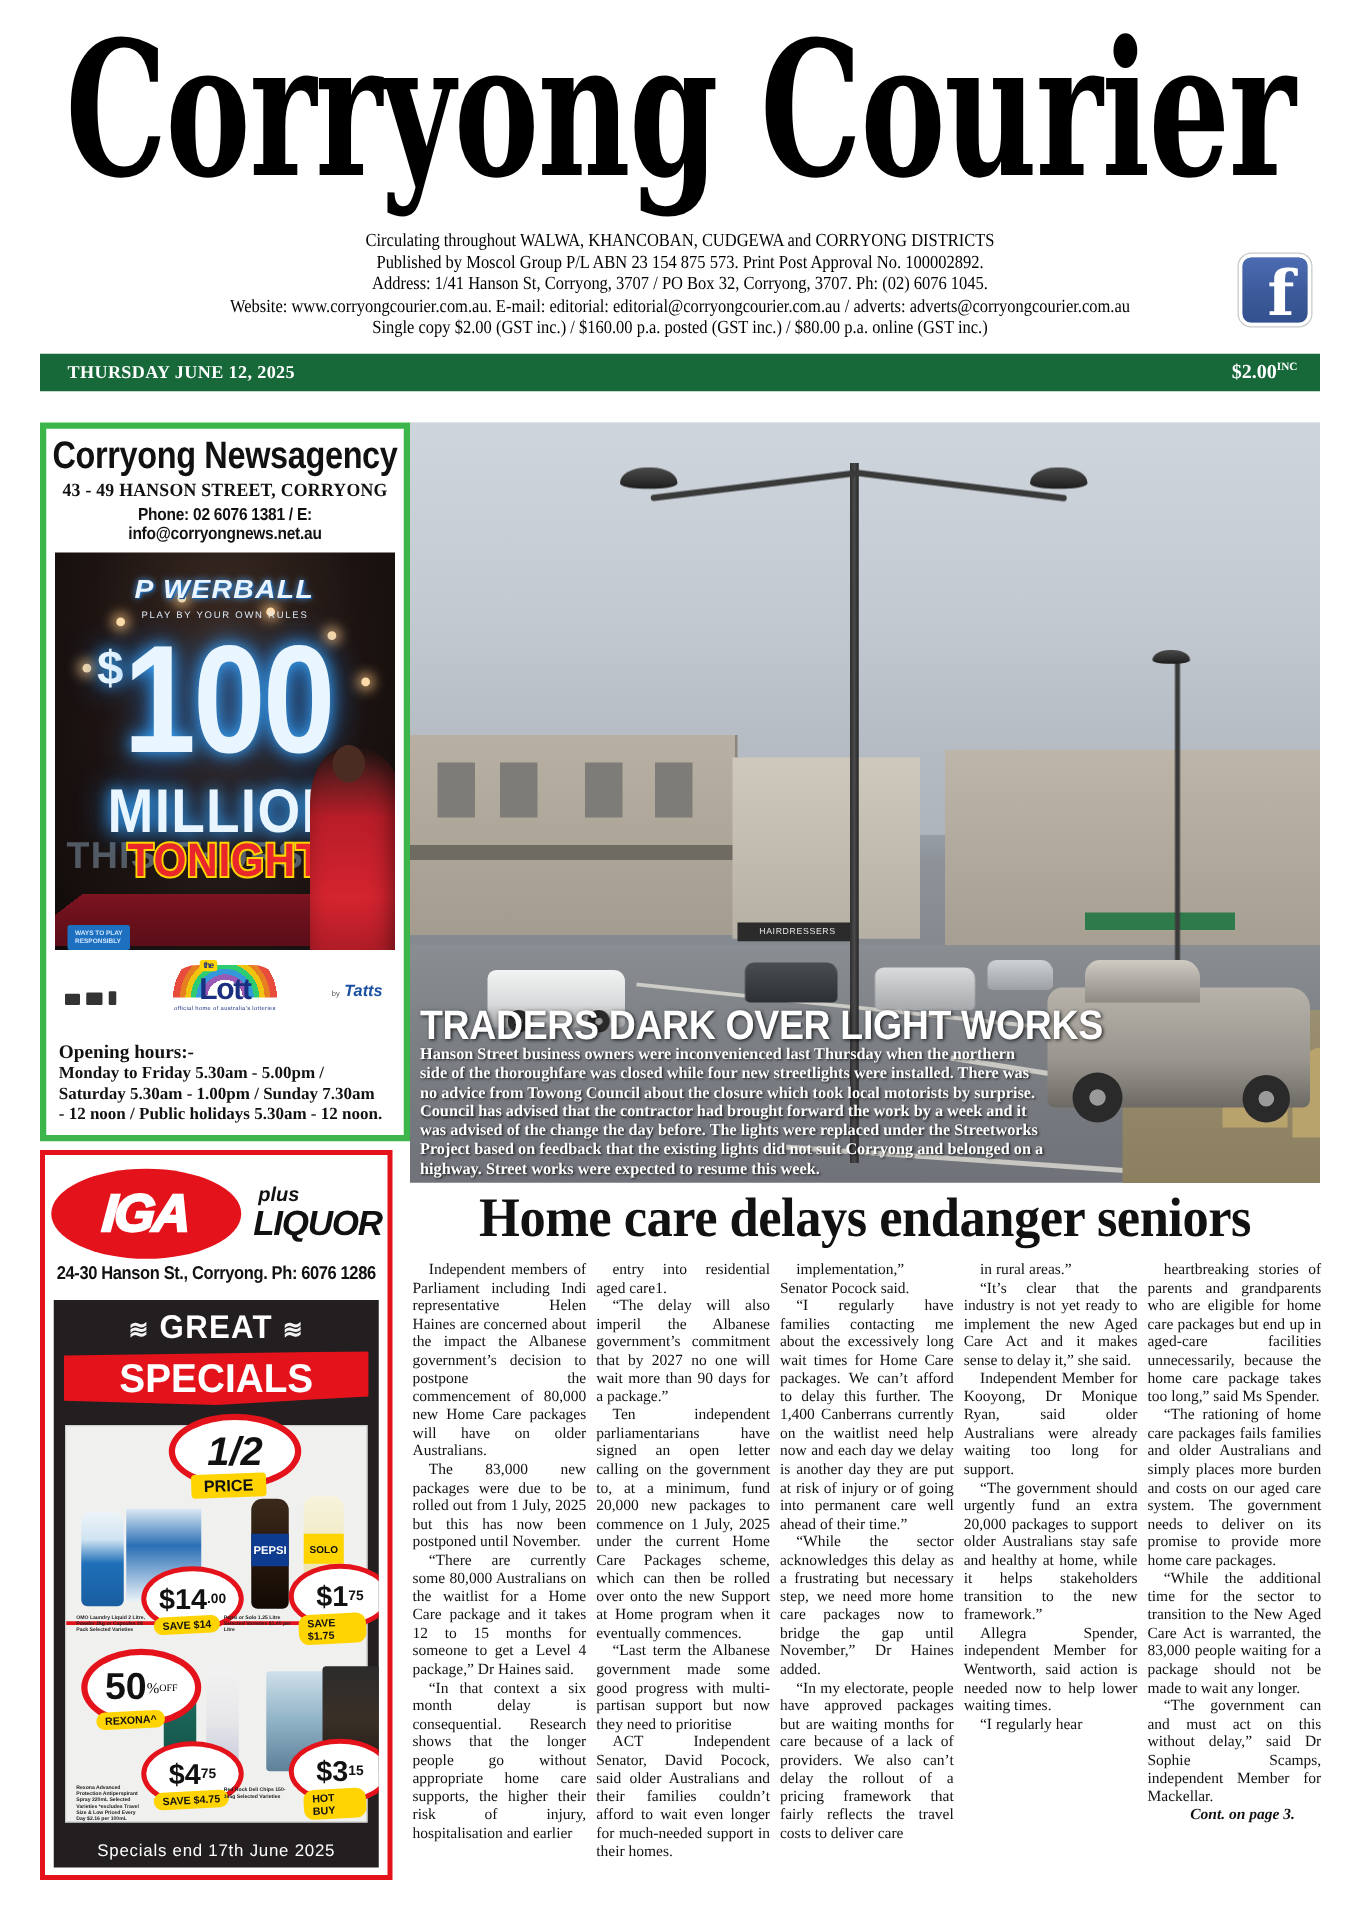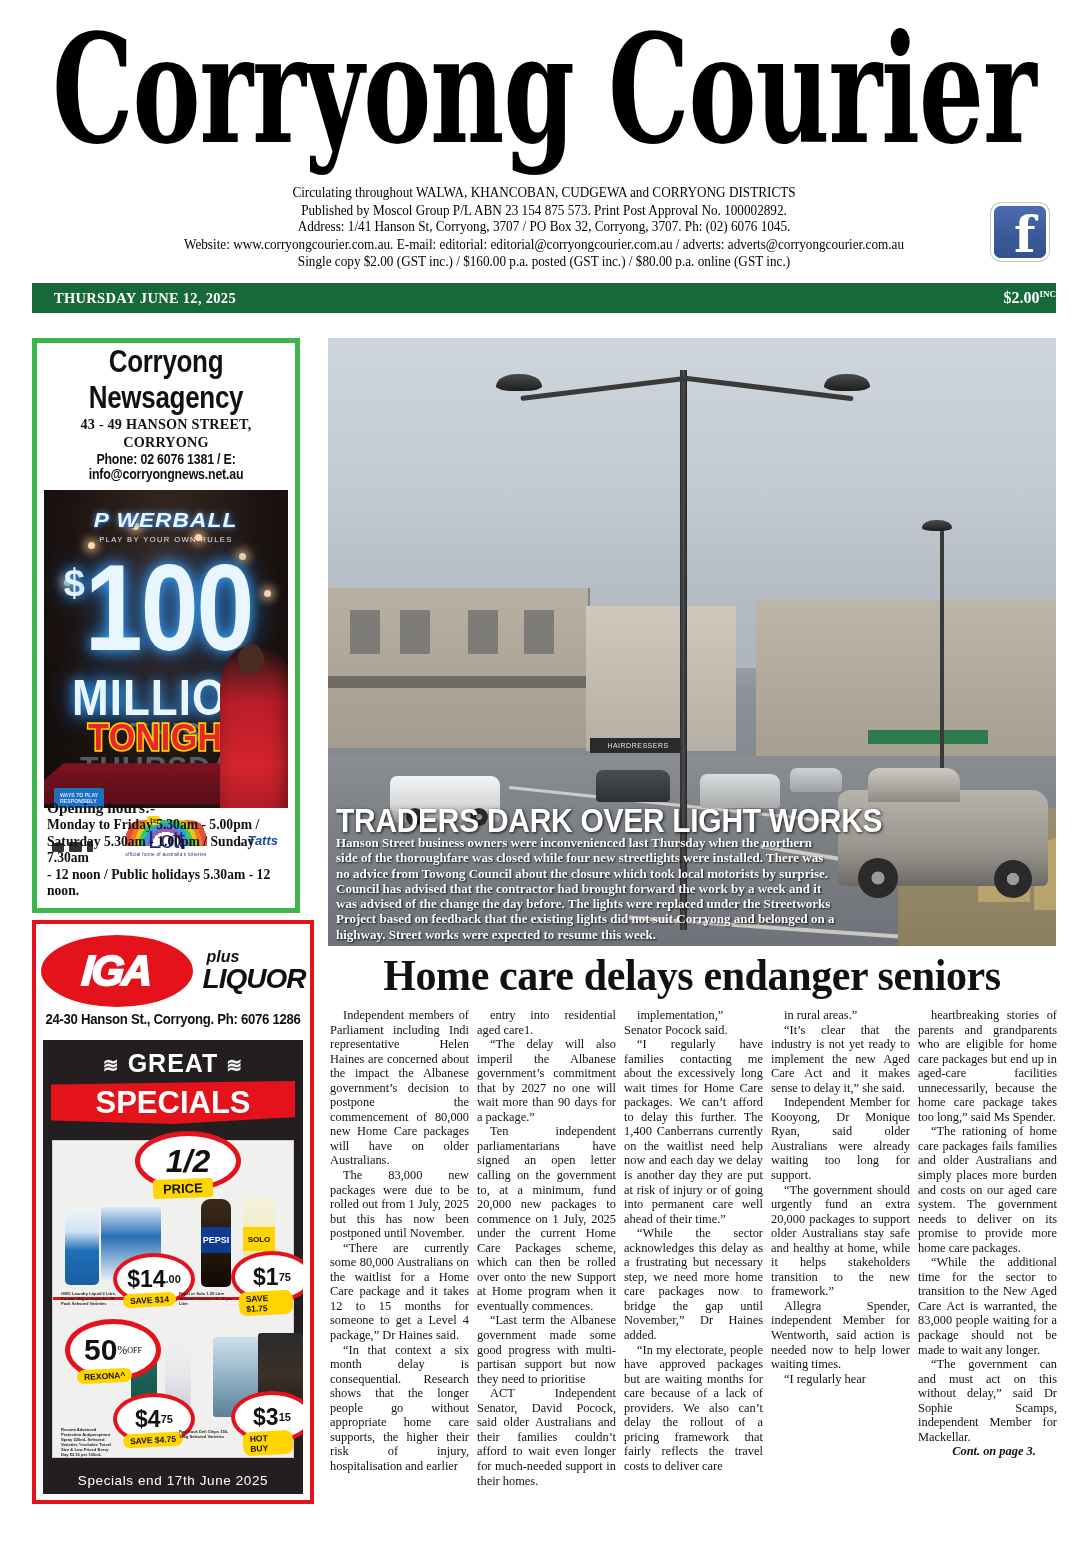--- a/index.html
+++ b/index.html
@@ -64,28 +64,29 @@
     display:flex; align-items:center; justify-content:space-between;
   }
   .date-bar .date {
     font-family:"Liberation Serif", serif;
     font-weight:bold; font-size:14.5px; letter-spacing:.3px;
     padding-left:22px;
   }
   .date-bar .price {
     font-family:"Liberation Serif", serif;
     font-weight:bold; font-size:16px;
+    padding-right:18px;
     text-align:center;
   }
   .date-bar .price sup { font-size:9px; }
 
   
   .newsagency-ad {
     position:absolute; left:32px; top:338px;
-    width:268px; height:575px;
+    width:296px; height:575px;
     border:5px solid #3cb54a;
     background:#ffffff;
     box-sizing:border-box;
   }
   .na-head { text-align:center; padding-top:6px; }
   .na-title {
     font-family:"Liberation Sans", sans-serif;
     font-weight:bold; font-size:26px; letter-spacing:-.3px;
     color:#111; transform:scaleY(1.18); display:block; margin-bottom:5px;
   }
@@ -193,21 +194,21 @@
   .lott .rainbow {
     width:96px; height:26px; margin:0 auto;
     border-radius:48px 48px 0 0;
     background:
       radial-gradient(circle at 50% 100%,
         #fff 0 26%, #9b59b6 26% 34%, #3498db 34% 42%,
         #2ecc71 42% 50%, #f1c40f 50% 58%, #e67e22 58% 66%, #e74c3c 66% 76%, rgba(255,255,255,0) 76%);
   }
   .lott .word {
     position:relative; margin-top:-20px;
-    font-family:"Liberation Sans", sans-serif; font-weight:normal;
+    font-family:"Liberation Sans", sans-serif; font-weight:bold;
     font-size:24px; color:#1b2f80; letter-spacing:-1px;
   }
   .lott .the {
     position:absolute; left:50%; transform:translateX(-150%); top:-10px;
     font-size:7px; color:#1b2f80; background:#ffd400; padding:1px 3px;
     border-radius:2px;
   }
   .lott .tag {
     font-family:"Liberation Sans", sans-serif; font-size:4.6px;
     color:#1b2f80; letter-spacing:.3px; margin-top:-2px;

